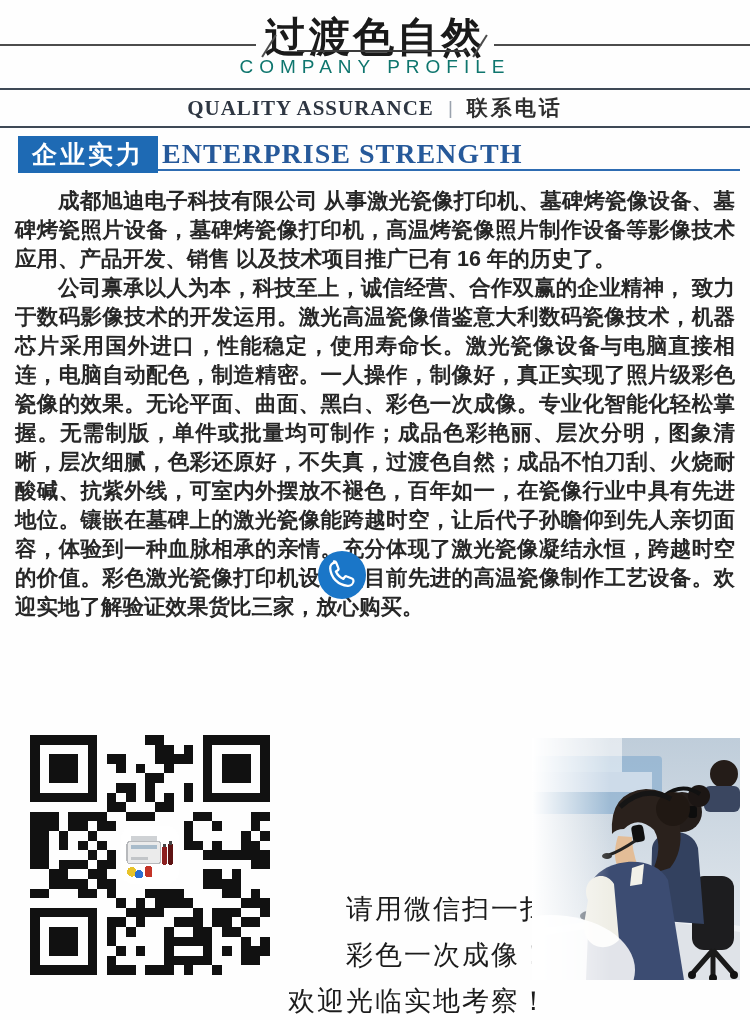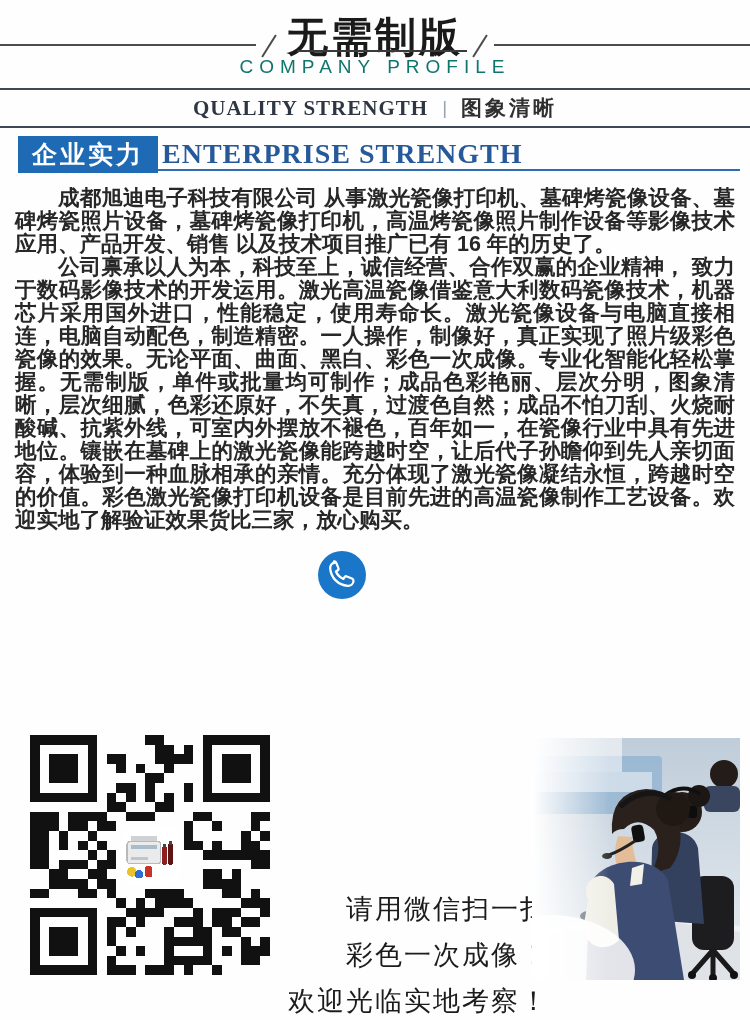--- a/index.html
+++ b/index.html
@@ -34,21 +34,21 @@
   
   .s-underline{position:absolute;top:169px;left:18px;width:722px;height:2px;background:#2e6cb2;}
   .s-badge{position:absolute;top:136px;left:18px;width:140px;height:37px;background:#1e6ab4;
            display:flex;align-items:center;justify-content:center;color:#fff;
            font-size:25px;font-weight:700;letter-spacing:3px;}
   .s-en{position:absolute;top:138px;left:162px;font-family:"Liberation Serif",serif;
         font-weight:700;font-size:28px;letter-spacing:1px;color:#26599a;}
 
   
   .body-text{position:absolute;top:187px;left:15px;width:720px;}
-  .body-text p{margin:0;font-size:21.5px;line-height:23px;font-weight:700;color:#272727;
+  .body-text p{margin:0;font-size:21.5px;line-height:29px;font-weight:700;color:#272727;
                text-align:justify;text-indent:2em;}
 
   
   .crow{position:absolute;display:flex;align-items:center;gap:17px;}
   .crow.person{left:23px;top:553px;}
   .crow.phone{left:318px;top:551px;}
   .crow.address{left:23px;top:629px;}
   .cicon{width:48px;height:48px;border-radius:50%;background:#1a76c8;flex:0 0 48px;
          display:flex;align-items:center;justify-content:center;}
   .ctext{font-family:"Liberation Serif",serif;font-weight:700;font-size:26px;
@@ -64,33 +64,33 @@
            display:flex;align-items:center;justify-content:center;}
   .wechat{position:absolute;left:288px;top:886px;font-family:"Liberation Serif",serif;
           font-size:27px;color:#1c1c1c;letter-spacing:2px;line-height:46px;text-align:right;}
   .photo{position:absolute;left:532px;top:738px;width:208px;height:242px;}
 </style>
 </head>
 <body>
 
 <div class="page">
 
-  <div class="title-cn">无需制版</div>
+  <div class="title-cn">过渡色自然</div>
   <div class="deco-line left"></div>
   <div class="deco-slash left"></div>
   <div class="title-underline"></div>
   <div class="deco-slash right"></div>
   <div class="deco-line right"></div>
   <div class="title-en">COMPANY PROFILE</div>
 
   <div class="q-rule top"></div>
   <div class="q-row">
-    <span class="q-en">QUALITY STRENGTH</span>
+    <span class="q-en">QUALITY ASSURANCE</span>
     <span class="q-sep">|</span>
-    <span class="q-cn">图象清晰</span>
+    <span class="q-cn">联系电话</span>
   </div>
   <div class="q-rule bottom"></div>
 
   <div class="s-underline"></div>
   <div class="s-badge">企业实力</div>
   <div class="s-en">ENTERPRISE STRENGTH</div>
 
   <div class="body-text">
     <p>成都旭迪电子科技有限公司 从事激光瓷像打印机、墓碑烤瓷像设备、墓碑烤瓷照片设备，墓碑烤瓷像打印机，高温烤瓷像照片制作设备等影像技术应用、产品开发、销售 以及技术项目推广已有 16 年的历史了。</p>
     <p>公司禀承以人为本，科技至上，诚信经营、合作双赢的企业精神， 致力于数码影像技术的开发运用。激光高温瓷像借鉴意大利数码瓷像技术，机器芯片采用国外进口，性能稳定，使用寿命长。激光瓷像设备与电脑直接相连，电脑自动配色，制造精密。一人操作，制像好，真正实现了照片级彩色瓷像的效果。无论平面、曲面、黑白、彩色一次成像。专业化智能化轻松掌握。无需制版，单件或批量均可制作；成品色彩艳丽、层次分明，图象清晰，层次细腻，色彩还原好，不失真，过渡色自然；成品不怕刀刮、火烧耐酸碱、抗紫外线，可室内外摆放不褪色，百年如一，在瓷像行业中具有先进地位。镶嵌在墓碑上的激光瓷像能跨越时空，让后代子孙瞻仰到先人亲切面容，体验到一种血脉相承的亲情。充分体现了激光瓷像凝结永恒，跨越时空的价值。彩色激光瓷像打印机设备是目前先进的高温瓷像制作工艺设备。欢迎实地了解验证效果货比三家，放心购买。</p>

